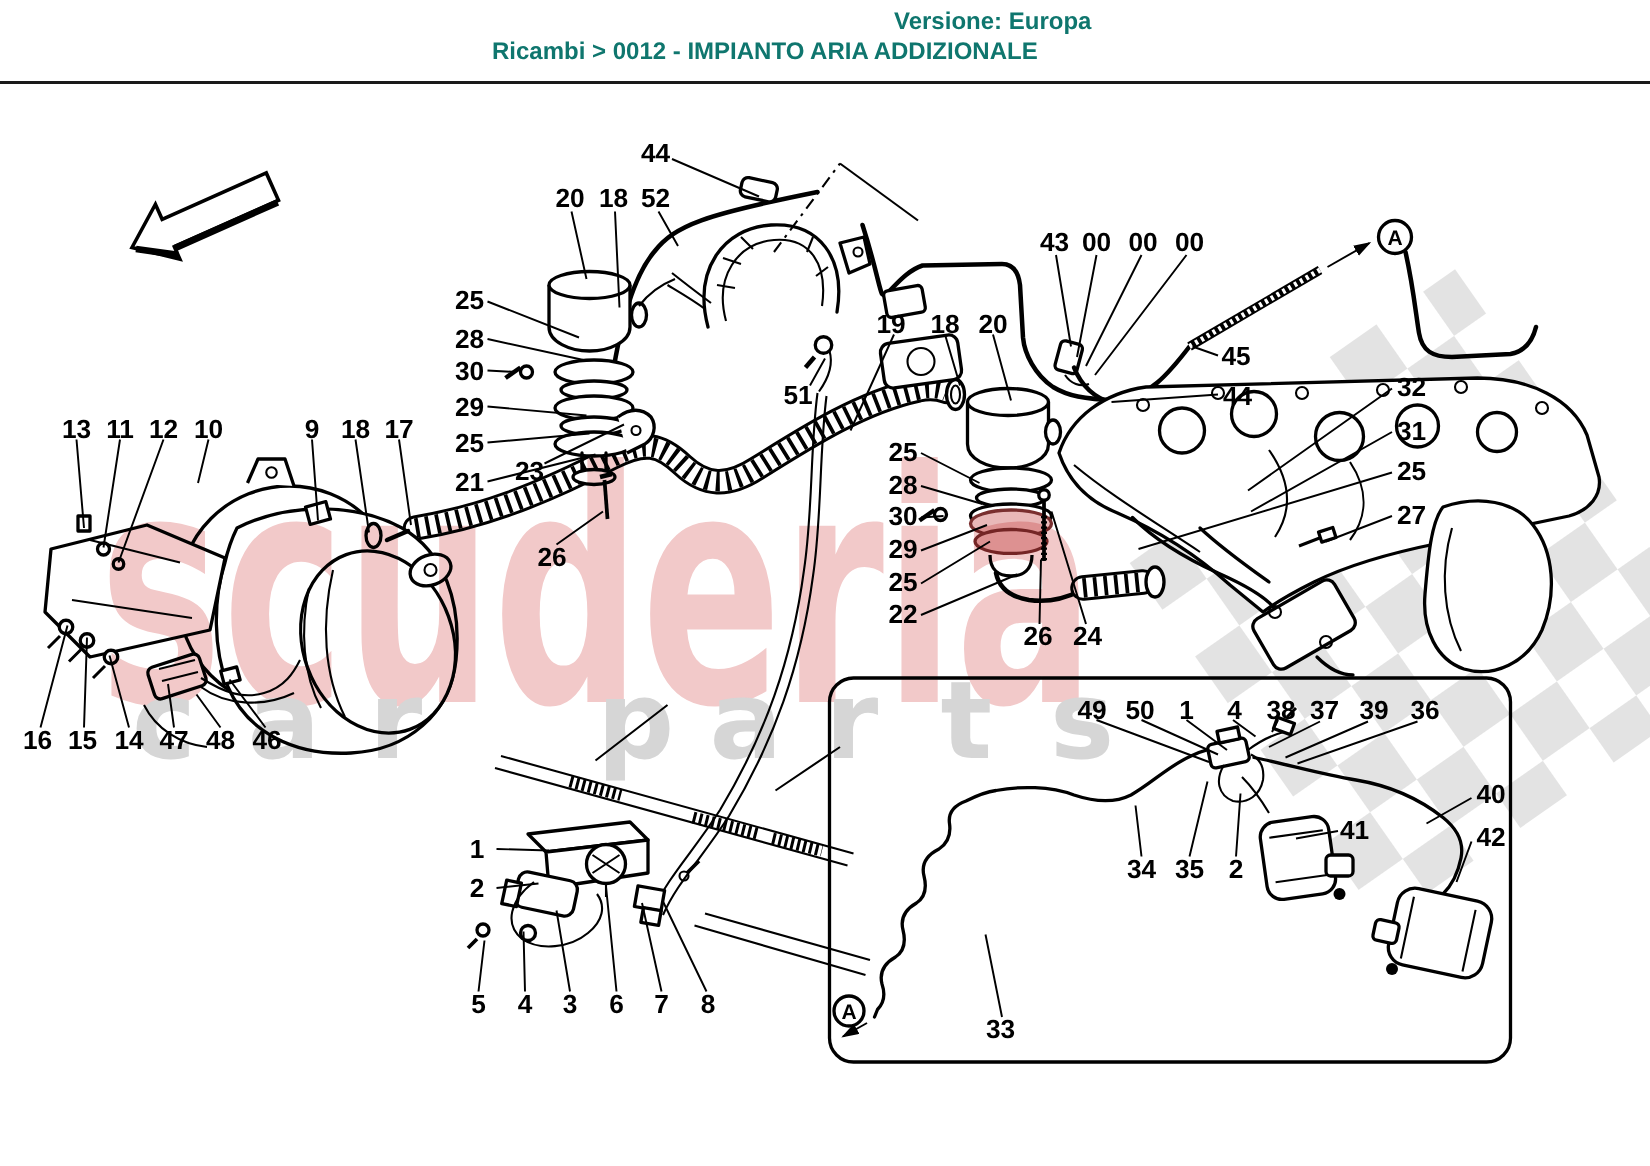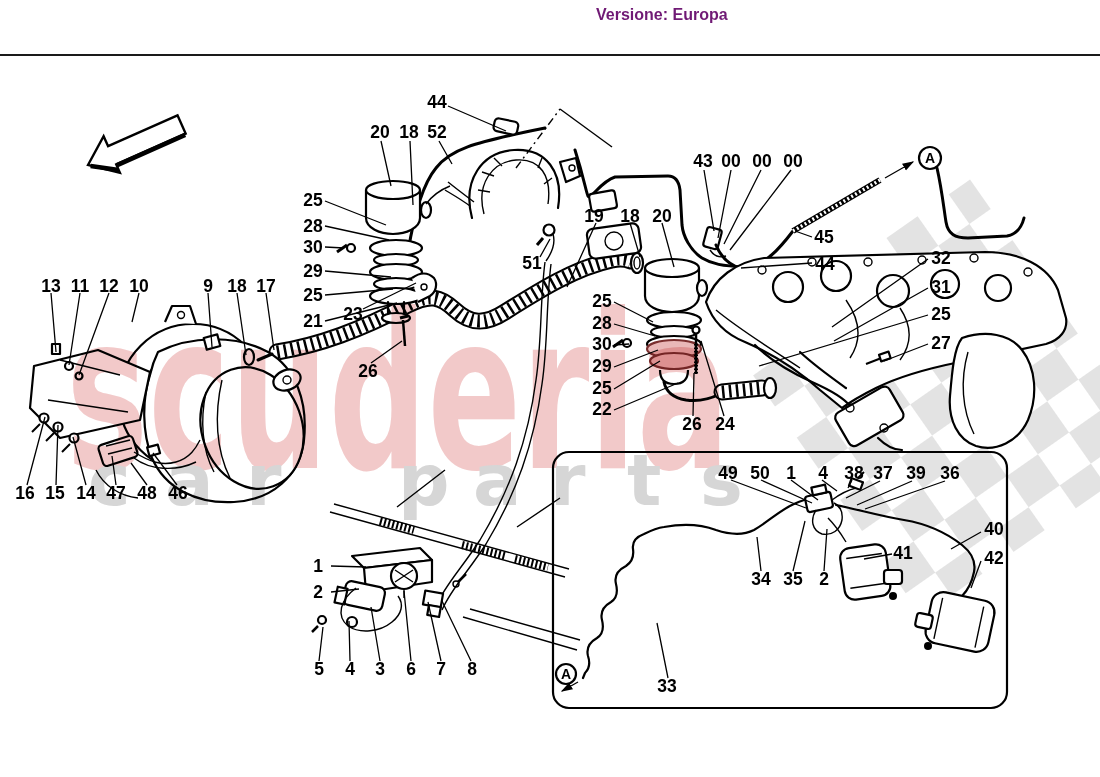--- a/index.html
+++ b/index.html
@@ -1,18 +1,18 @@
 <!DOCTYPE html>
 <html><head>
 <meta charset="utf-8">
 <style>
   html,body{margin:0;padding:0;background:#fff;}
   .page{position:relative;width:1100px;height:777px;background:#fff;overflow:hidden;
         font-family:"Liberation Sans", sans-serif;}
-  .hdr{position:absolute;z-index:3;font-weight:bold;color:#701a75;font-size:16px;white-space:nowrap;}
+  .hdr{position:absolute;z-index:3;font-weight:bold;color:#0f766e;font-size:16px;white-space:nowrap;}
   .hdr.version{left:596px;top:6px;}
   .hdr.breadcrumb{left:328px;top:26px;}
   .rule{position:absolute;left:0;top:54px;width:1100px;height:0;border-top:2px solid #1a1a1a;z-index:3;}
   svg{position:absolute;left:0;top:0;z-index:2;}
   .callout{font:bold 17.5px "Liberation Sans",sans-serif;fill:#000;text-anchor:middle;}
   .mark{font:bold 14px "Liberation Sans",sans-serif;fill:#000;text-anchor:middle;}
   .ln{stroke:#000;stroke-width:1.3;fill:none;}
   .art{stroke:#000;stroke-width:2.2;fill:none;stroke-linecap:round;stroke-linejoin:round;}
   .artf{stroke:#000;stroke-width:2.2;fill:#fff;stroke-linejoin:round;}
   .thin{stroke:#000;stroke-width:1.4;fill:none;}
@@ -21,20 +21,21 @@
   .hoseI{stroke:#fff;stroke-width:13;fill:none;stroke-linecap:round;}
   .hoseR{stroke:#000;stroke-width:13;fill:none;stroke-dasharray:2.5 4.5;}
   .wm-brand{font-family:"DejaVu Sans",sans-serif;font-weight:bold;}
   .wm-sub{font-family:"DejaVu Sans",sans-serif;font-weight:bold;font-size:72px;}
 </style>
 </head>
 <body>
 
 <div class="page">
   <div class="hdr version">Versione: Europa</div>
+  <div class="hdr breadcrumb">Ricambi &gt; 0012 - IMPIANTO ARIA ADDIZIONALE</div>
   <div class="rule"></div>
 
   <svg width="1100" height="777" viewBox="0 0 1100 777">
     <defs>
       <pattern id="chk" patternUnits="userSpaceOnUse" width="76" height="76">
         <rect x="0" y="0" width="38" height="38" fill="#e3e3e3"></rect>
         <rect x="38" y="38" width="38" height="38" fill="#e3e3e3"></rect>
       </pattern>
       <marker id="ah" markerWidth="10" markerHeight="8" refX="8" refY="3" orient="auto">
         <path d="M0,0 L9,3 L0,6 Z" fill="#000"></path>

